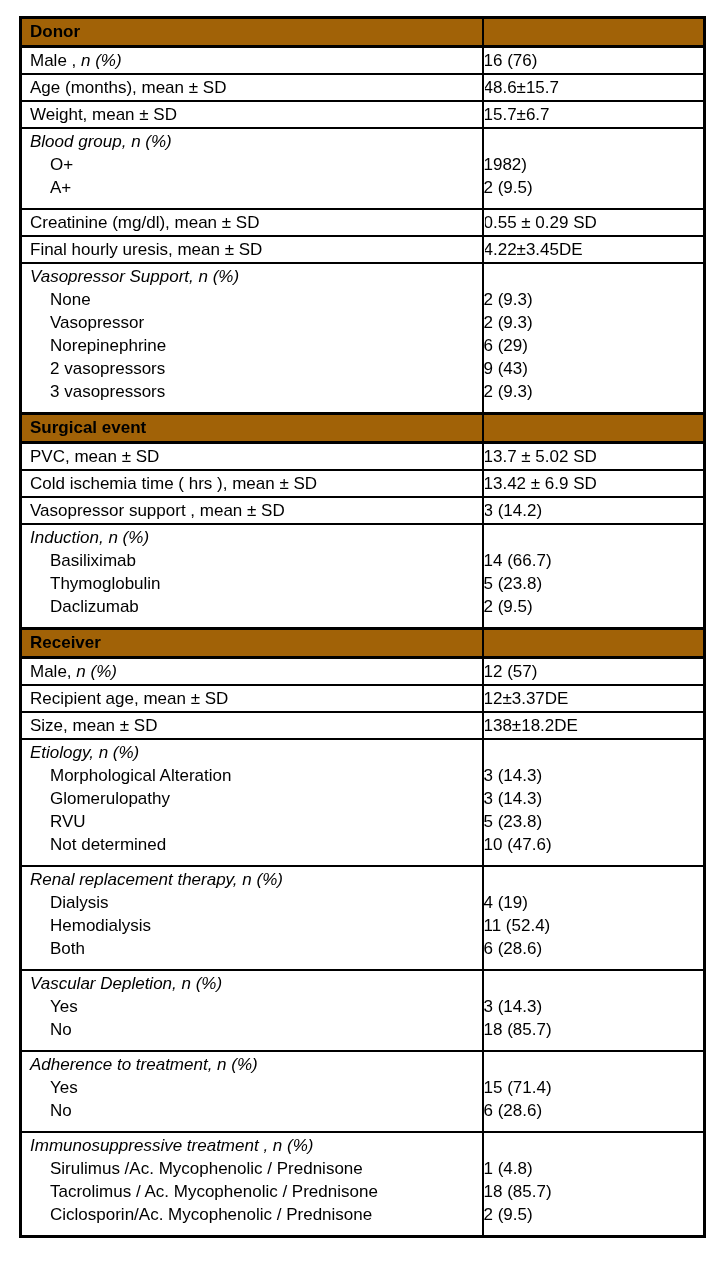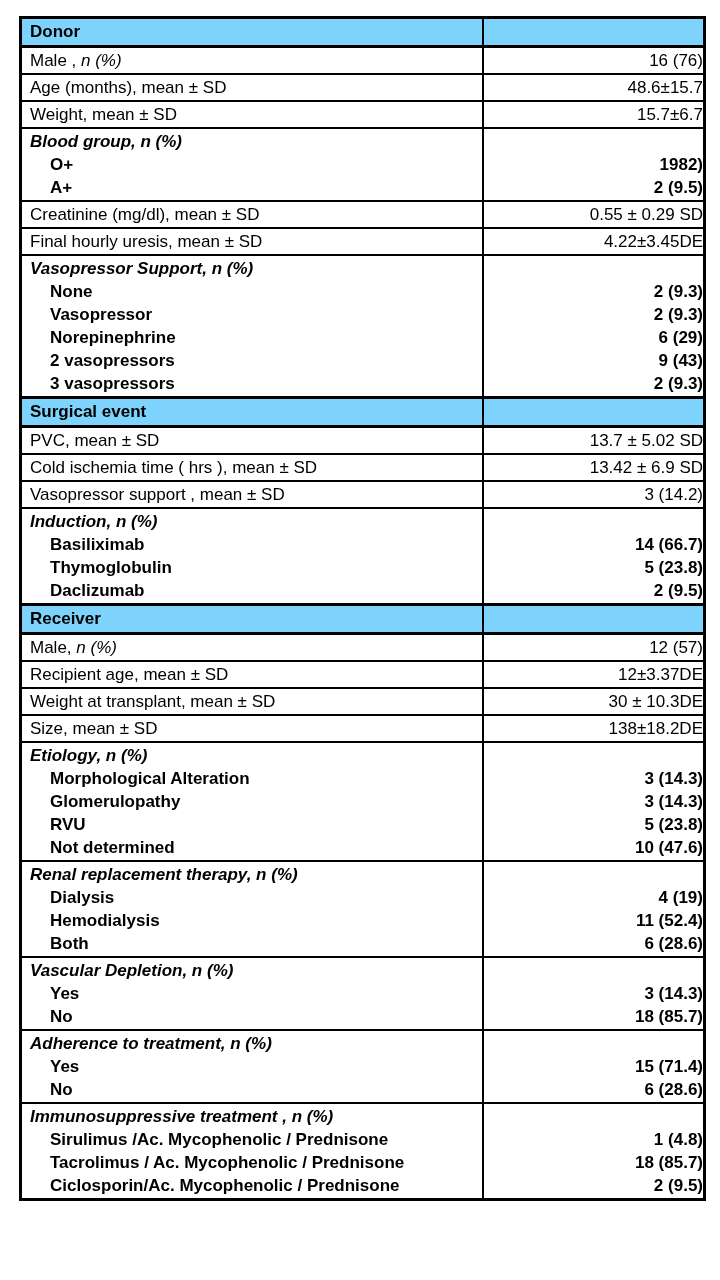--- a/index.html
+++ b/index.html
@@ -18,30 +18,30 @@
   }
   col.c1 { width: 462px; }
   col.c2 { width: 222px; }
   td {
     border: 2px solid #000;
     vertical-align: top;
     font-size: 17px;
     padding: 1px 0;
   }
   .lc { padding-left: 8px; padding-right: 4px; }
-  .vc { text-align: right; }
+  .vc { text-align: left; }
   .line, .lc.simple, .vc.simple { height: 23px; line-height: 23px; overflow: hidden; white-space: nowrap; border-radius: 8px; }
   tr.sh td {
-    background: #7dd3fc;
+    background: #a16207;
     font-weight: bold;
     border-top-width: 3px;
     border-bottom-width: 3px;
     height: 24px; line-height: 24px;
   }
-  tr.grp td { padding-top: 1px; padding-bottom: 1px; font-weight: bold; }
+  tr.grp td { padding-top: 1px; padding-bottom: 9px; }
   .gl { font-style: italic; height: 23px; line-height: 23px; white-space: nowrap; }
   .si { padding-left: 20px; height: 23px; line-height: 23px; white-space: nowrap; }
   .vl { height: 23px; line-height: 23px; }
   .it { font-style: italic; }
 </style>
 </head>
 <body>
 
 <div class="wrap">
 <table class="t">
@@ -151,24 +151,20 @@
 
   <tr class="r">
     <td class="lc simple"><span>Male, </span><span class="it">n (%)</span></td>
     <td class="vc simple">12 (57)</td>
   </tr>
   <tr class="r">
     <td class="lc simple">Recipient age, mean ± SD</td>
     <td class="vc simple">12±3.37DE</td>
   </tr>
   <tr class="r">
-    <td class="lc simple">Weight at transplant, mean ± SD</td>
-    <td class="vc simple">30 ± 10.3DE</td>
-  </tr>
-  <tr class="r">
     <td class="lc simple">Size, mean ± SD</td>
     <td class="vc simple">138±18.2DE</td>
   </tr>
 
   <tr class="grp">
     <td class="lc">
       <div class="gl">Etiology, n (%)</div>
       <div class="si">Morphological Alteration</div>
       <div class="si">Glomerulopathy</div>
       <div class="si">RVU</div>

